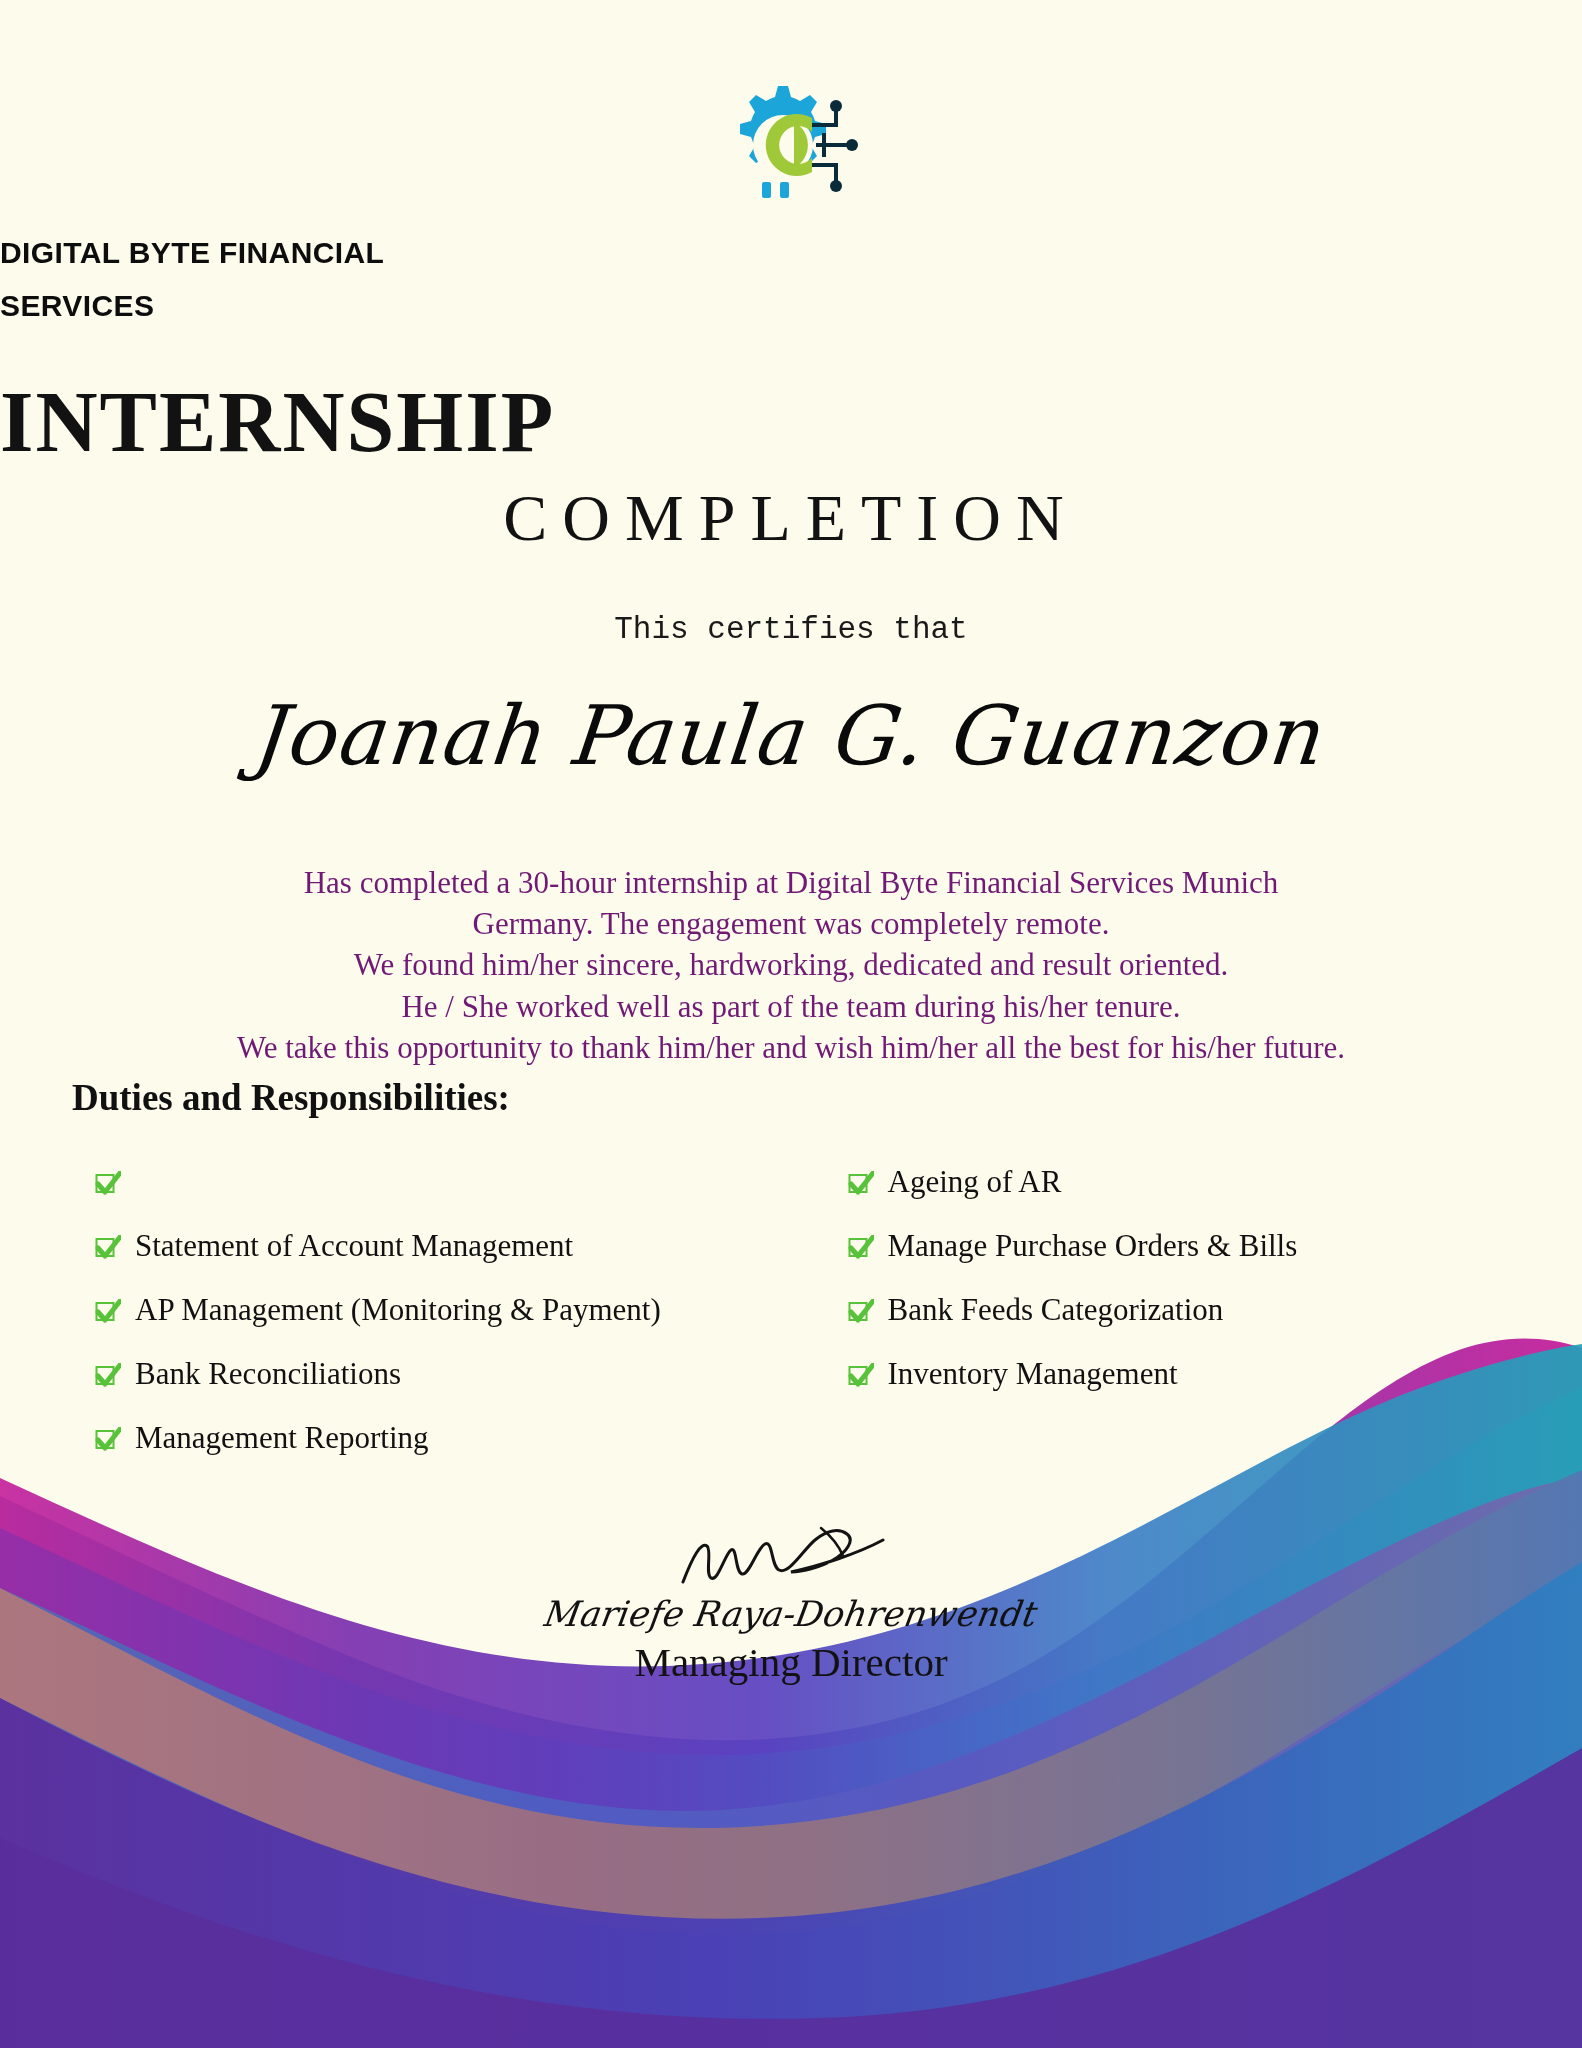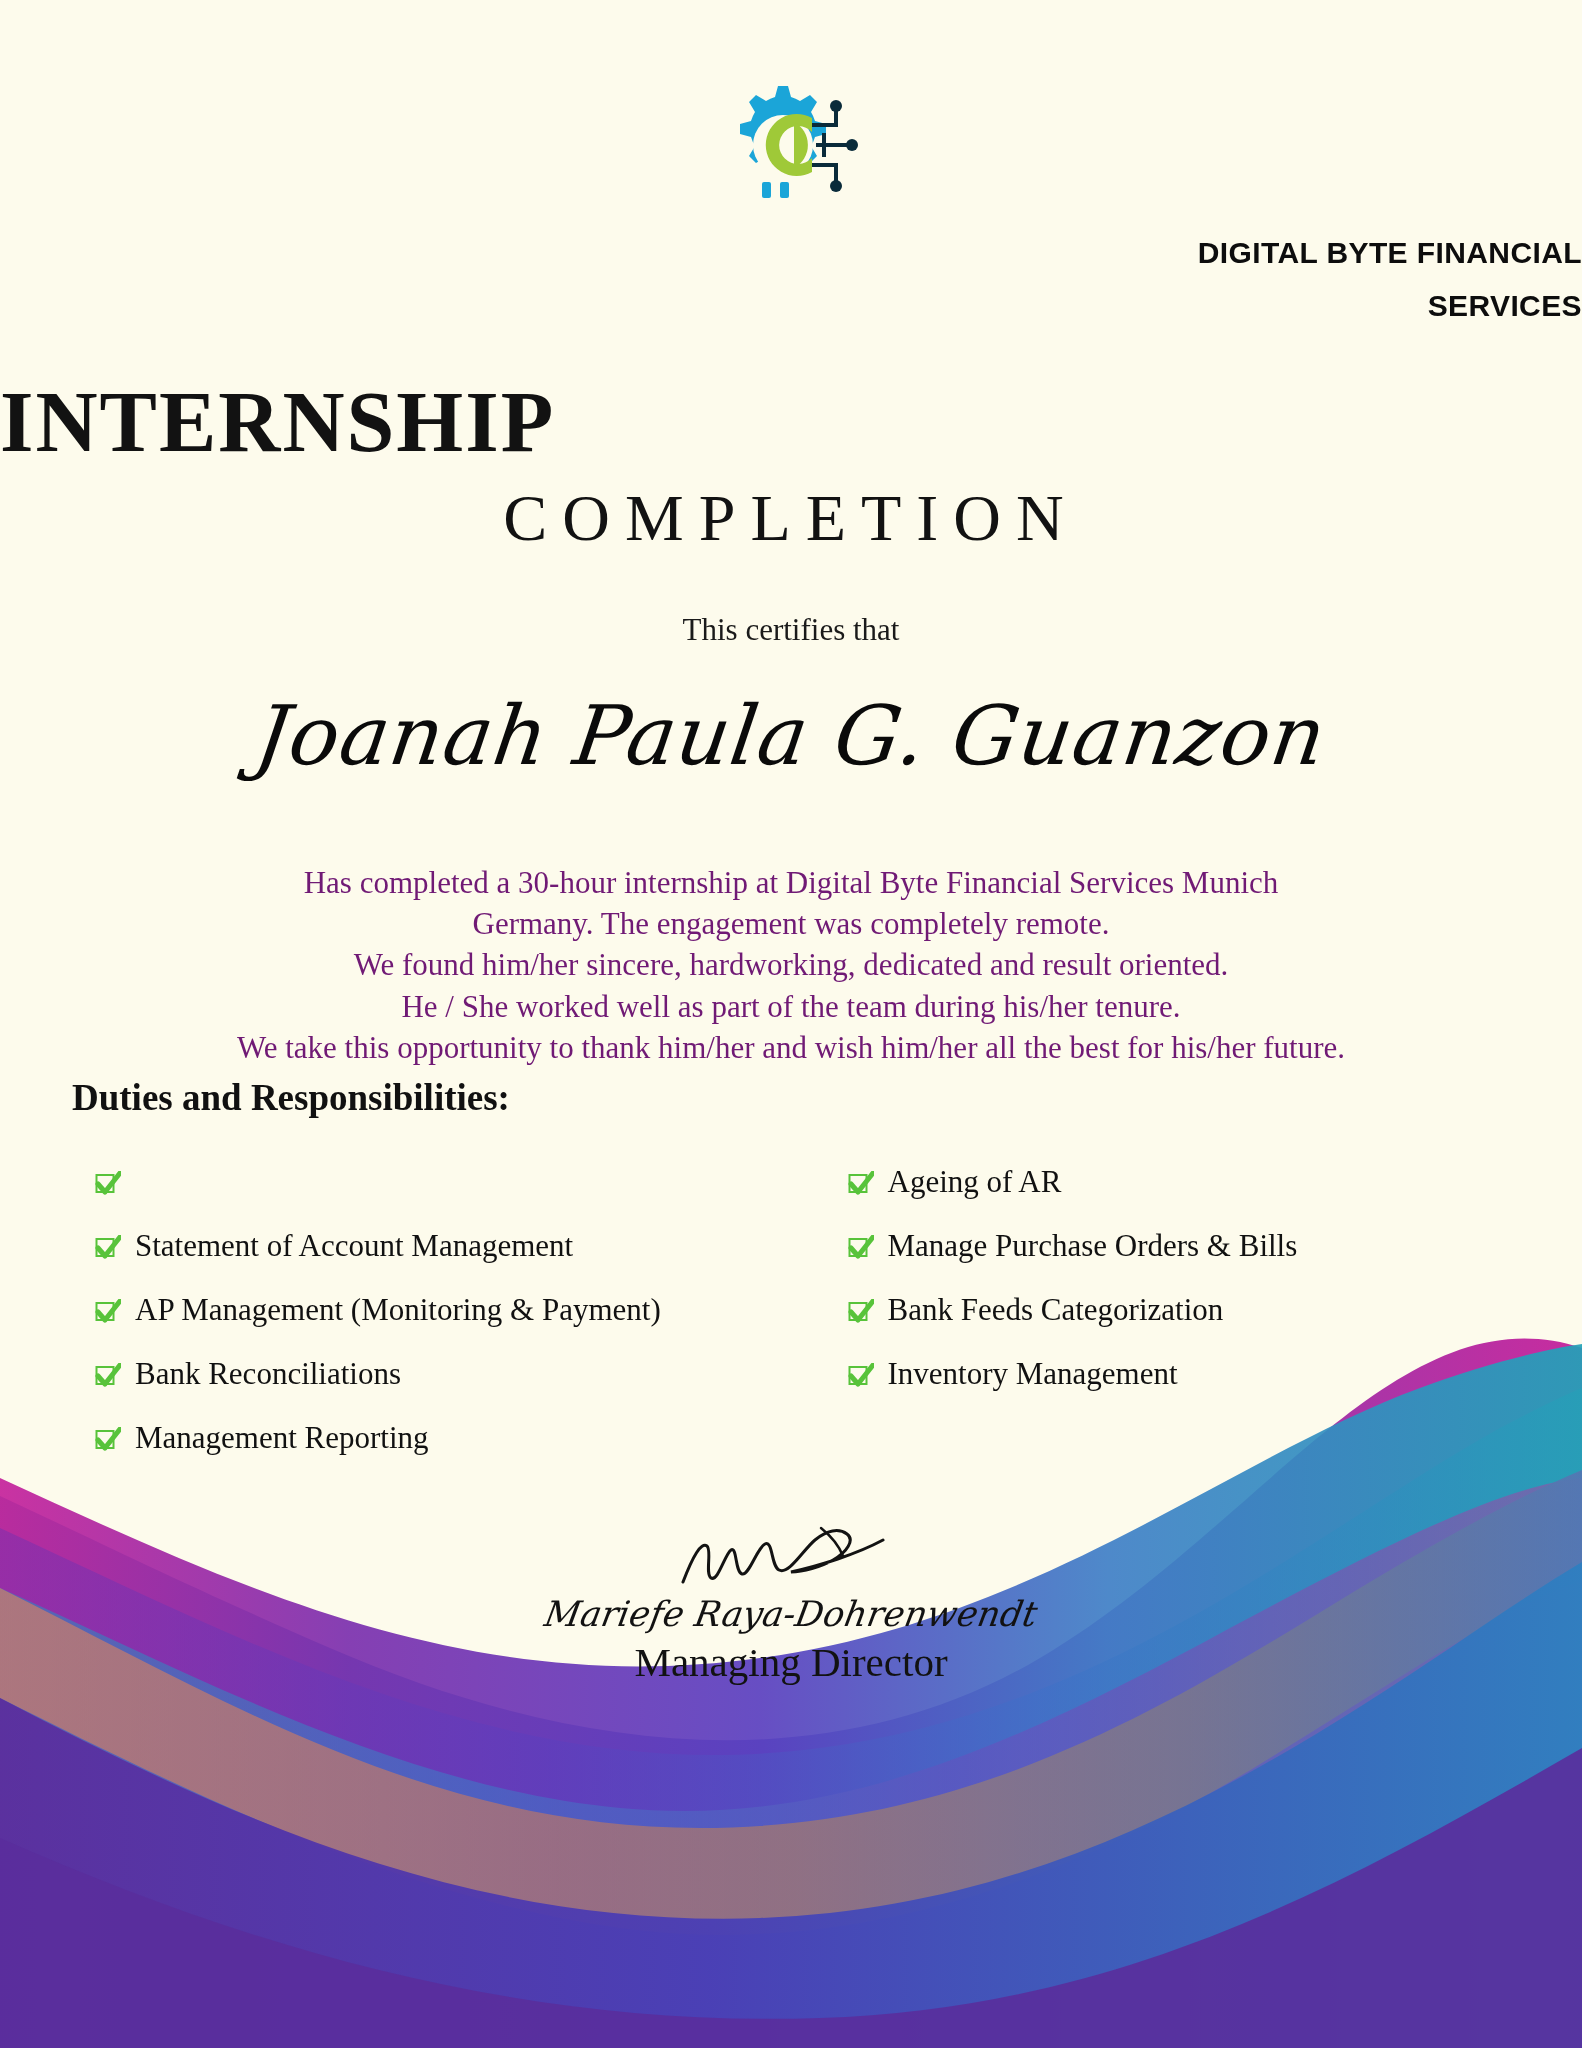--- a/index.html
+++ b/index.html
@@ -31,21 +31,21 @@
     z-index: 0;
     pointer-events: none;
   }
 
   
   .logo-wrap {
     position: absolute;
     top: 70px;
     left: 0;
     width: 100%;
-    text-align: right;
+    text-align: left;
     z-index: 2;
   }
   .logo-mark {
     display: block;
     margin: 0 auto;
   }
   .logo-text {
     margin-top: 14px;
     font-family: "Liberation Sans", sans-serif;
     font-weight: bold;
@@ -77,21 +77,21 @@
     font-size: 66px;
     letter-spacing: 15px;
     color: #121212;
     z-index: 2;
   }
   .certifies {
     position: absolute;
     top: 612px;
     width: 100%;
     text-align: center;
-    font-family: Liberation Serif, serif;
+    font-family: Liberation Mono, monospace;
     font-size: 31px;
     color: #1a1a1a;
     z-index: 2;
   }
 
   
   .recipient {
     position: absolute;
     top: 688px;
     width: 100%;

